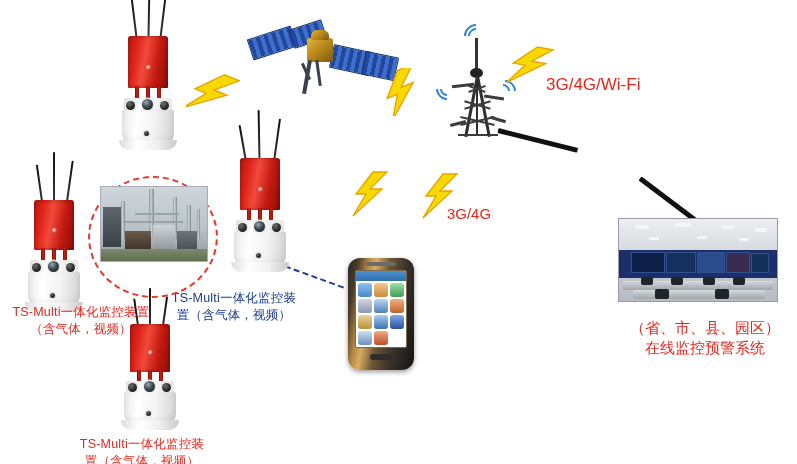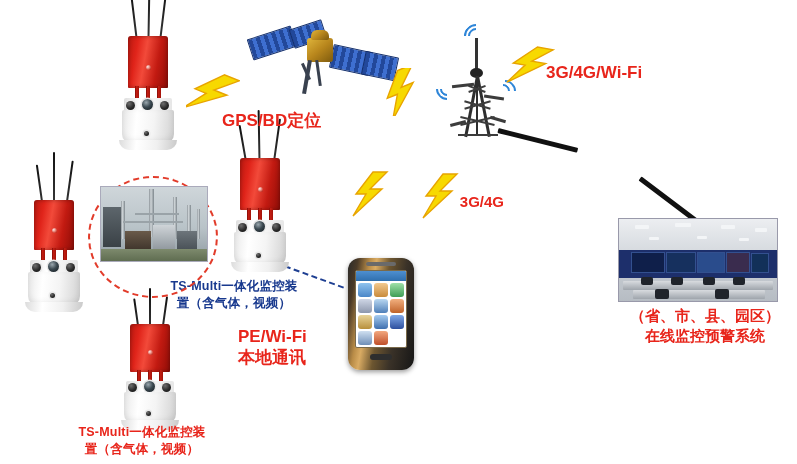--- a/index.html
+++ b/index.html
@@ -9,24 +9,25 @@
     font-family: "Liberation Sans", "DejaVu Sans", sans-serif;
     overflow: hidden;
     position: relative;
   }
   #stage { position: relative; width: 797px; height: 464px; }
 
   
   .lbl {
     position: absolute;
     color: #e8251b;
-    font-weight: bold;
+    font-weight: normal;
     line-height: 1.35;
     white-space: pre-line;
     text-align: center;
+    margin-top: 12px;
   }
   .lbl-dev   { font-size: 12.5px; letter-spacing: .2px; }
   .lbl-blue  { color: #18398e; }
   .lbl-big   { font-size: 17px; }
   .lbl-md    { font-size: 15px; }
 
   
   .device { position: absolute; }
   .dev-ant {
     position: absolute; bottom: 0; left: 50%;
@@ -258,20 +259,22 @@
     <div class="dev-neck" style="bottom:56px; width:4px; height:14px;"></div>
     <div class="dev-neck" style="bottom:56px; width:4px; height:14px; margin-left:11px;"></div>
     <div class="dev-collar" style="bottom:44px; width:48px; height:14px;"></div>
     <div class="port" style="left:16px; bottom:46px; width:9px; height:9px;"></div>
     <div class="port lens" style="left:32px; bottom:46px; width:11px; height:11px;"></div>
     <div class="port" style="left:50px; bottom:46px; width:9px; height:9px;"></div>
     <div class="dev-base" style="bottom:12px; width:52px; height:34px; border-radius:2px 2px 10px 10px;"></div>
     <div class="skirt" style="bottom:6px; width:58px; height:10px; border-radius:0 0 12px 12px;"></div>
     <div class="port" style="left:34px; bottom:20px; width:5px; height:5px;"></div>
   </div>
+  <div class="lbl lbl-dev" style="left:0px; top:292px; width:162px;">TS-Multi一体化监控装置
+（含气体，视频）</div>
 
   <div class="device" style="left:222px; top:128px; width:76px; height:150px;">
     <div class="dev-ant" style="height:66px; bottom:88px; margin-left:-10px; transform:rotate(-10deg);"></div>
     <div class="dev-ant" style="height:80px; bottom:88px; margin-left:-1px; transform:rotate(-1deg);"></div>
     <div class="dev-ant" style="height:72px; bottom:88px; margin-left:9px;  transform:rotate(8deg);"></div>
     <div class="dev-body" style="bottom:68px; width:40px; height:52px;"></div>
     <div class="dev-neck" style="bottom:56px; width:4px; height:14px; margin-left:-11px;"></div>
     <div class="dev-neck" style="bottom:56px; width:4px; height:14px;"></div>
     <div class="dev-neck" style="bottom:56px; width:4px; height:14px; margin-left:11px;"></div>
     <div class="dev-collar" style="bottom:44px; width:48px; height:14px;"></div>
@@ -366,23 +369,20 @@
         <div class="ph-ico" style="background:linear-gradient(180deg,#7fa8e8,#2d4f9e);"></div>
         <div class="ph-ico" style="background:linear-gradient(180deg,#cfdff0,#6f8fb8);"></div>
         <div class="ph-ico" style="background:linear-gradient(180deg,#f2a87f,#c04f2a);"></div>
         <div class="ph-ico" style="background:transparent;"></div>
       </div>
     </div>
     <div style="position:absolute; left:18px; top:4px; width:30px; height:4px; background:#6a6a6a; border-radius:2px;"></div>
     <div style="position:absolute; left:22px; top:96px; width:22px; height:6px; background:#2e2e2e; border-radius:3px;"></div>
   </div>
 
-  <div class="lbl lbl-big" style="left:222px; top:110px; width:120px; text-align:left;">GPS/BD定位</div>
-
-
-  <div class="lbl lbl-md" style="left:434px; top:192px; width:70px; text-align:right;">3G/4G</div>
+
+
+  <div class="lbl lbl-md" style="left:434px; top:192px; width:70px; text-align:center;">3G/4G</div>
 
   <div class="lbl lbl-big" style="left:546px; top:62px; width:140px; text-align:left;">3G/4G/Wi-Fi</div>
 
-  <div class="lbl lbl-big" style="left:238px; top:326px; width:108px; text-align:left; line-height:1.25;">PE/Wi-Fi
-本地通讯</div>
 
 </div>
 
 </body></html>

